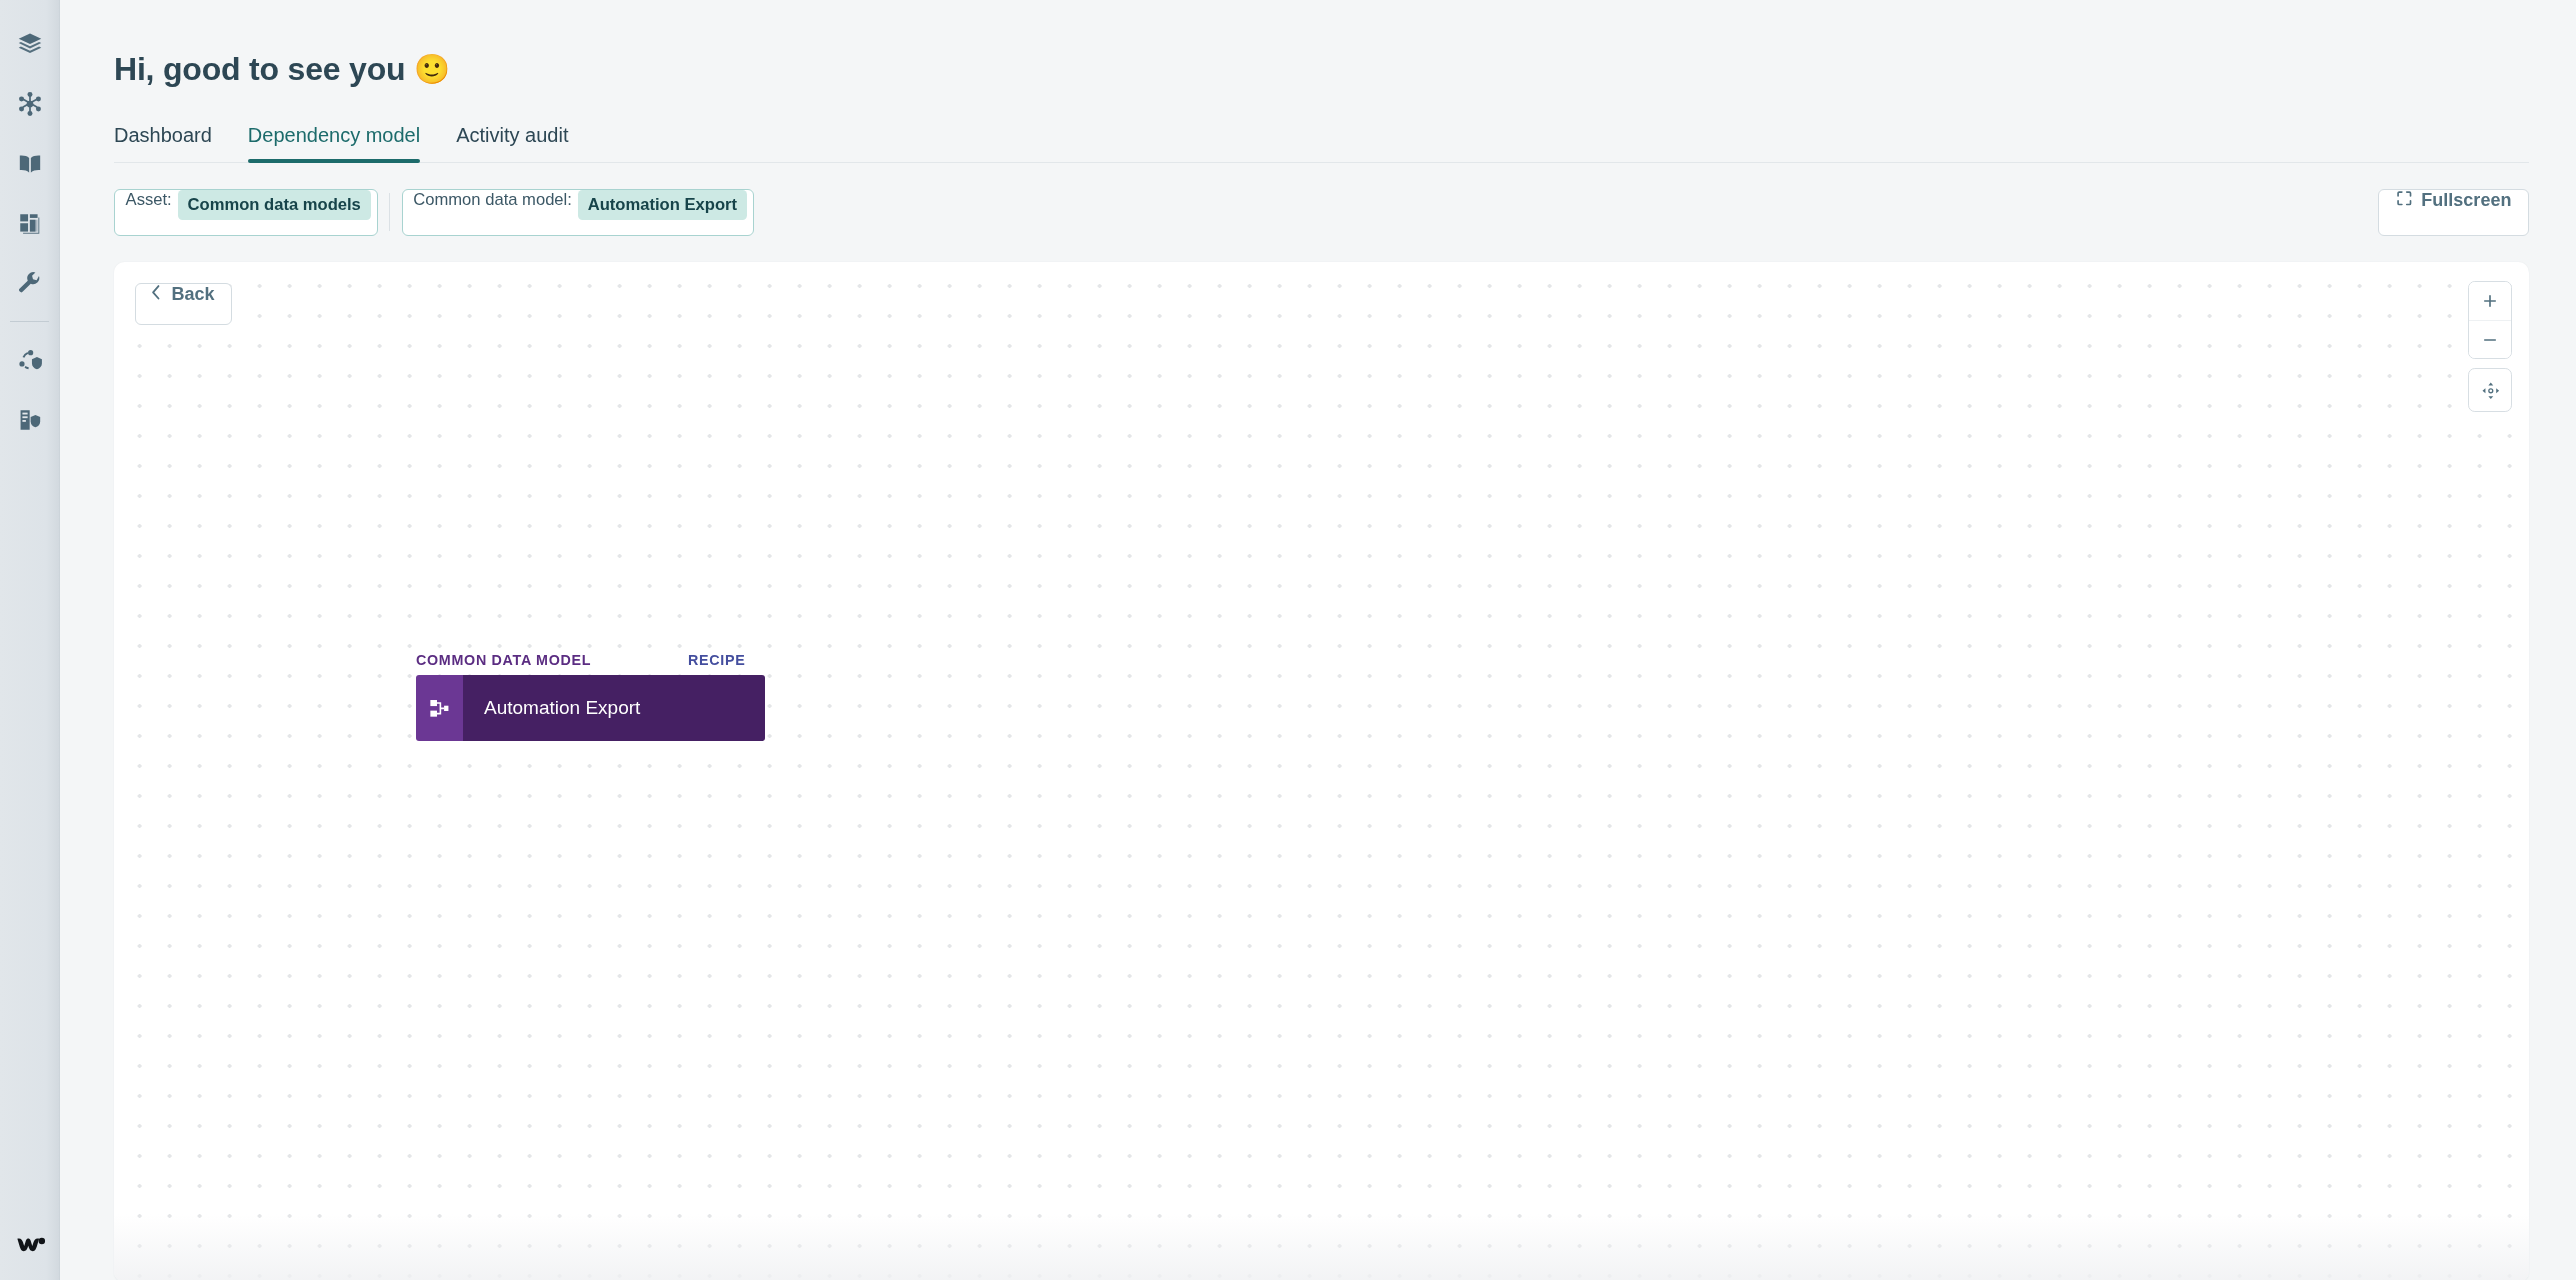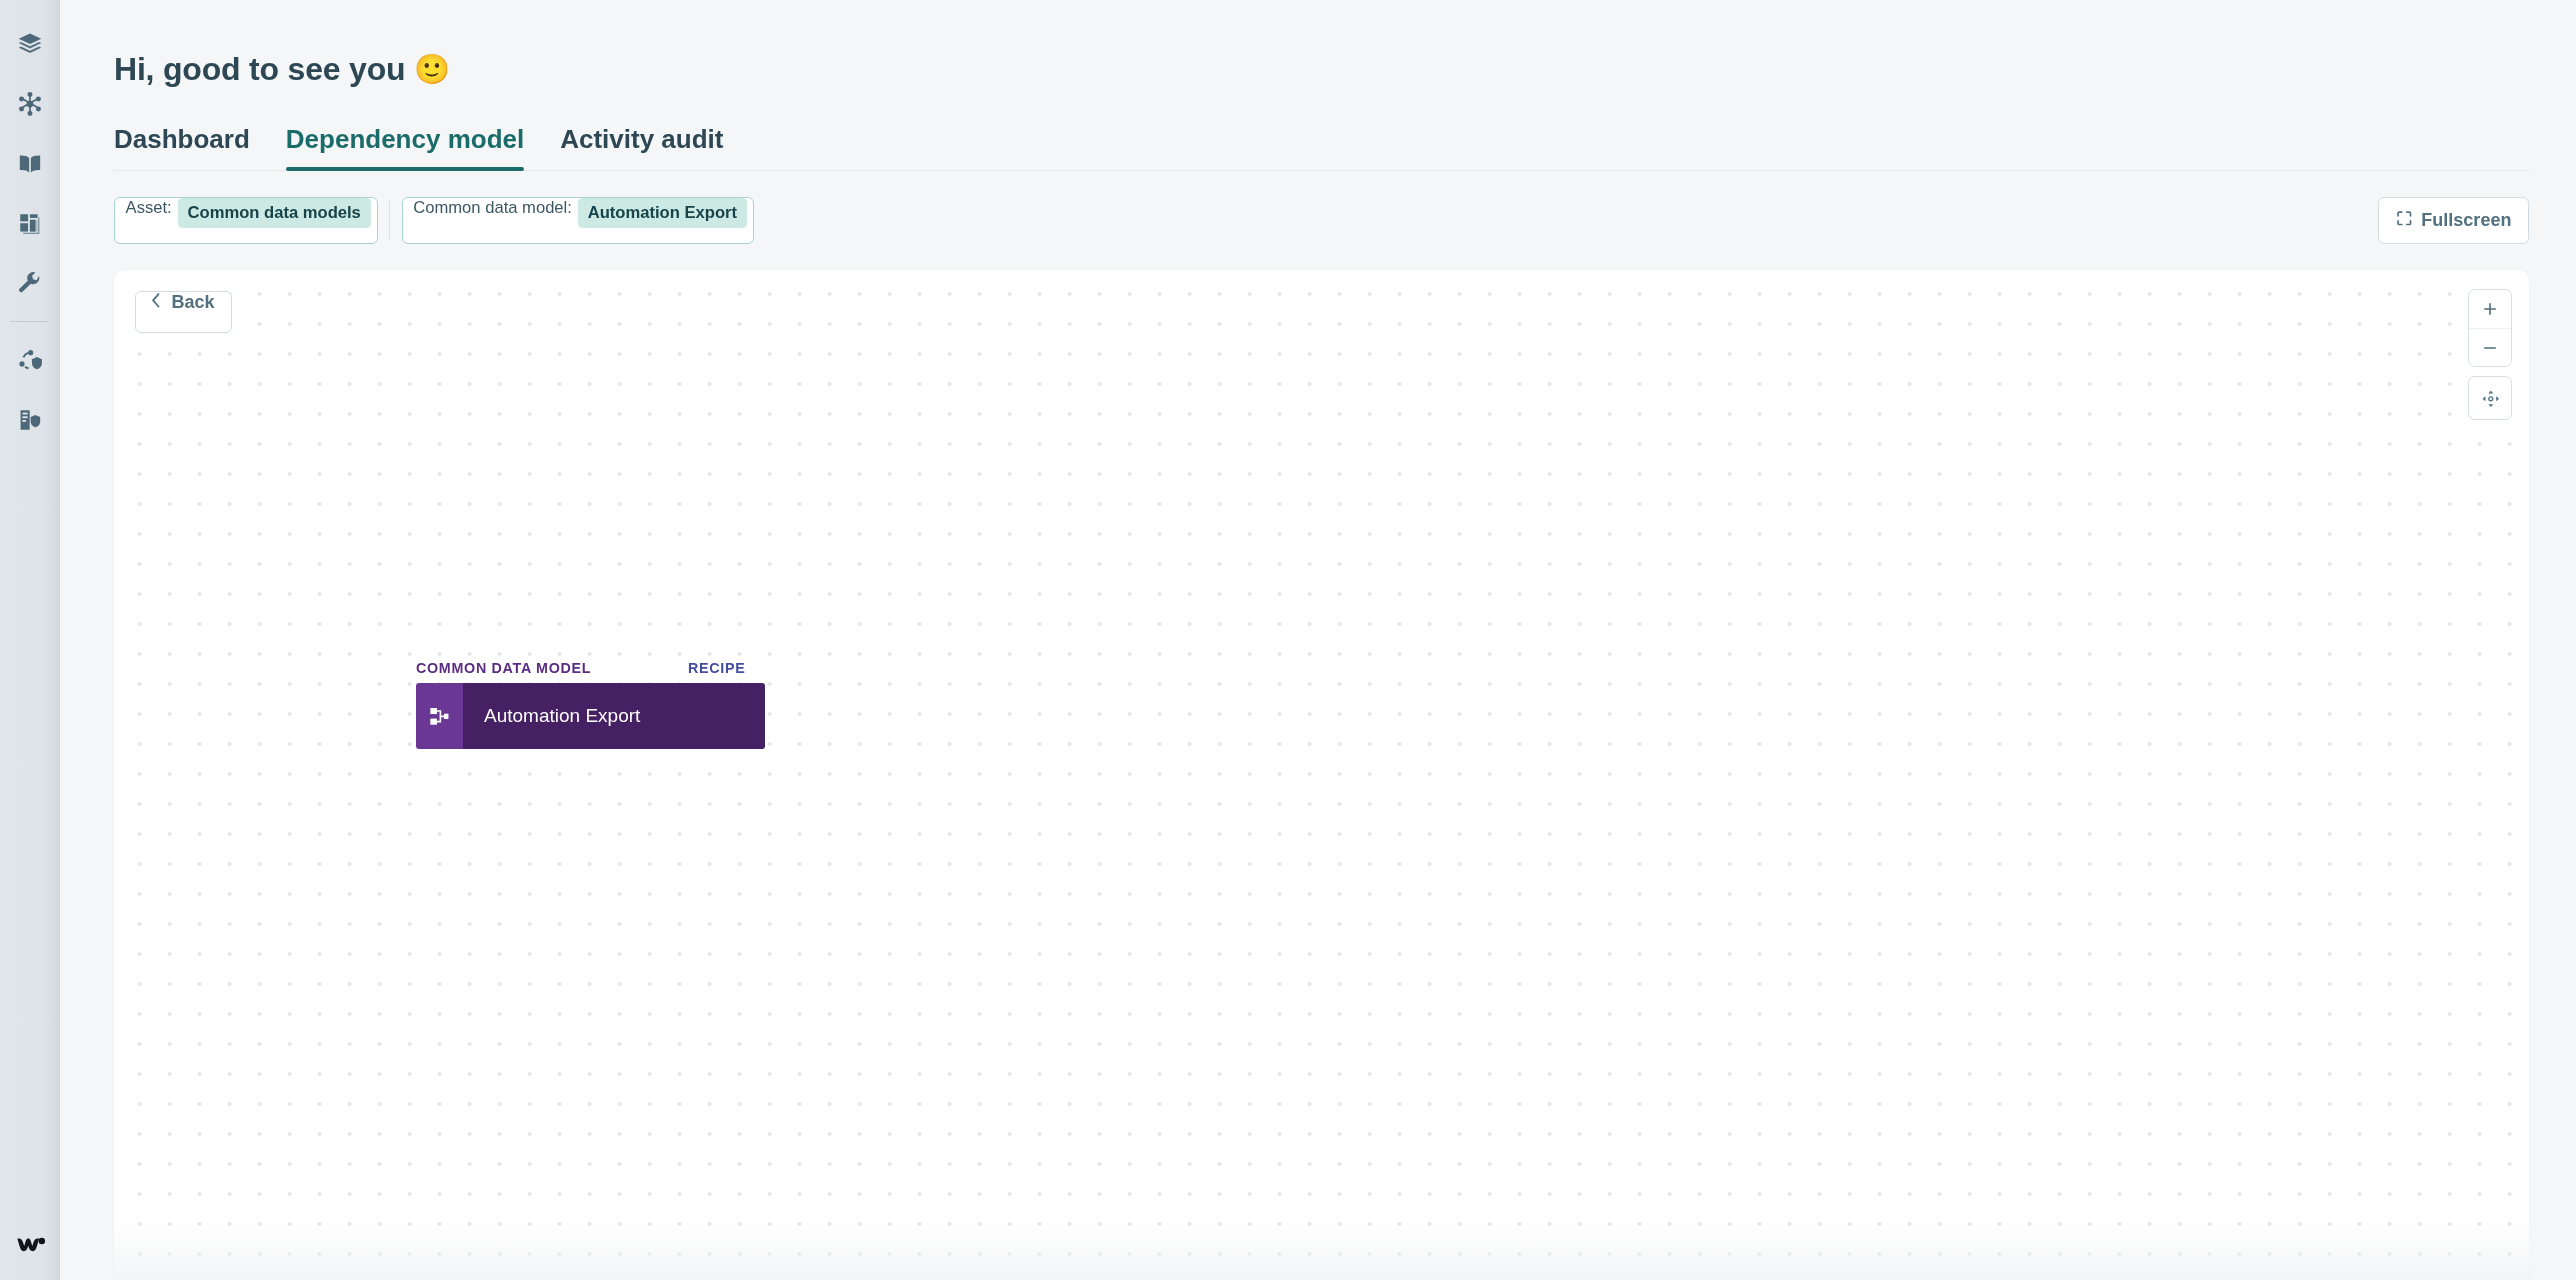--- a/index.html
+++ b/index.html
@@ -90,22 +90,22 @@
   
   .tabs {
     margin-top: 36px;
     display: flex;
     align-items: flex-end;
     gap: 0;
     border-bottom: 1.5px solid #e2e7ea;
     position: relative;
   }
   .tab {
-    font-size: 26px;
-    font-weight: bold;
+    font-size: 20px;
+    font-weight: normal;
     color: #2d4754;
     padding: 0 18px 15px 18px;
     cursor: pointer;
     position: relative;
     white-space: nowrap;
   }
   .tab:first-child { padding-left: 0; }
   .tab.active { color: #1c6b6b; }
   .tab.active::after {
     content: "";
@@ -157,21 +157,21 @@
     width: 0.8px; height: 38px;
     background: #dbe1e5;
   }
 
   .fullscreen-btn {
     position: absolute;
     right: 0;
     top: 0;
     height: 47px;
     display: inline-flex;
-    align-items: center;
+    align-items: flex-start;
     gap: 9px;
     background: #ffffff;
     border: 0.8px solid #d4dce1;
     border-radius: 6px;
     padding: 0 16.6px;
     font-size: 18px;
     font-weight: bold;
     color: #52707f;
     cursor: pointer;
   }

